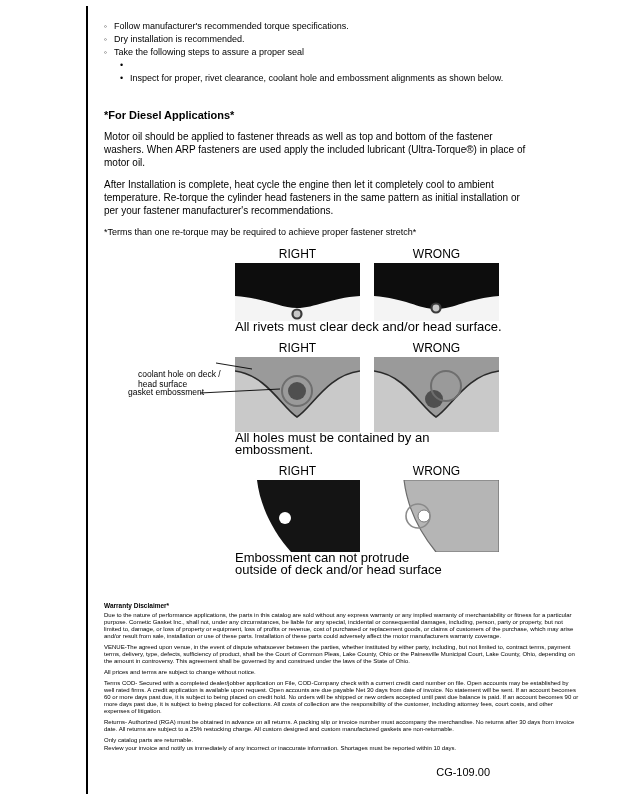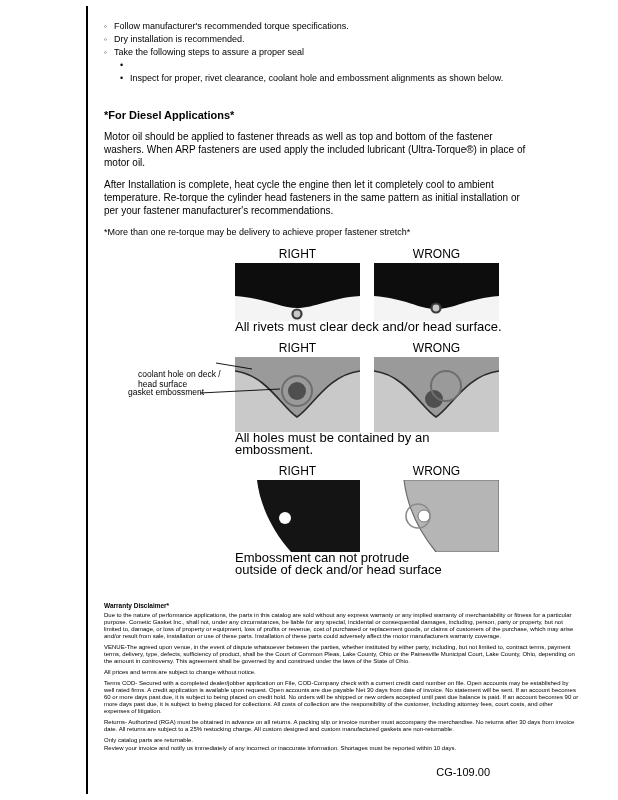--- a/index.html
+++ b/index.html
@@ -70,21 +70,21 @@
       </div>
       <div class="tip sub">
         <span class="marker">•</span>
         <span>Inspect for proper, rivet clearance, coolant hole and embossment alignments as shown below.</span>
       </div>
     </div>
 
     <h2 class="diesel-heading">*For Diesel Applications*</h2>
     <p class="para">Motor oil should be applied to fastener threads as well as top and bottom of the fastener washers. When ARP fasteners are used apply the included lubricant (Ultra-Torque®) in place of motor oil.</p>
     <p class="para">After Installation is complete, heat cycle the engine then let it completely cool to ambient temperature. Re-torque the cylinder head fasteners in the same pattern as initial installation or per your fastener manufacturer's recommendations.</p>
-    <p class="note">*More than one re-torque may be delivery to achieve proper fastener stretch*</p>
+    <p class="note">*Terms than one re-torque may be required to achieve proper fastener stretch*</p>
 
     <div class="diag-section">
 
       <div class="diag-row">
         <div class="diag-pair">
           <div class="rw-headers">
             <span>RIGHT</span>
             <span>WRONG</span>
           </div>
           <div class="imgs">

